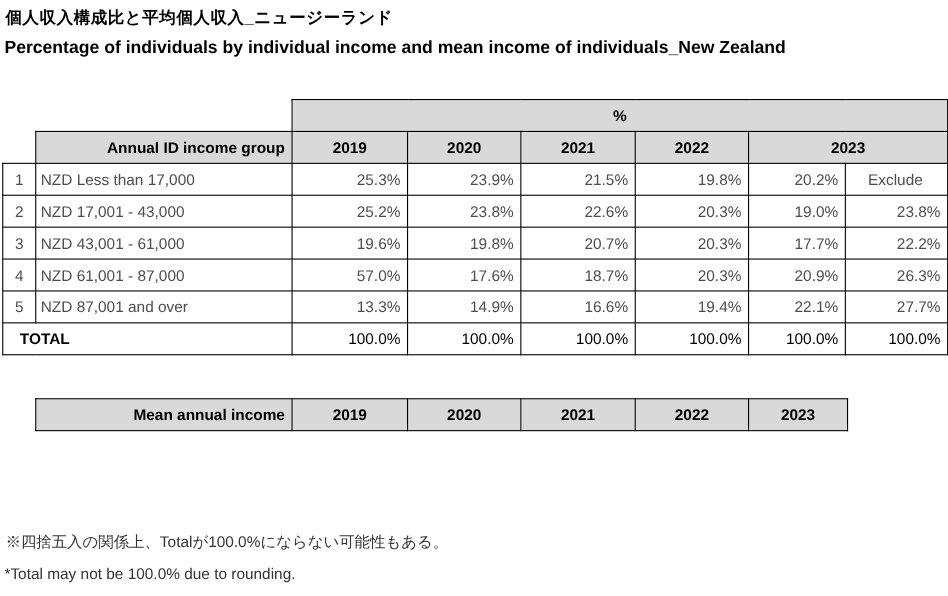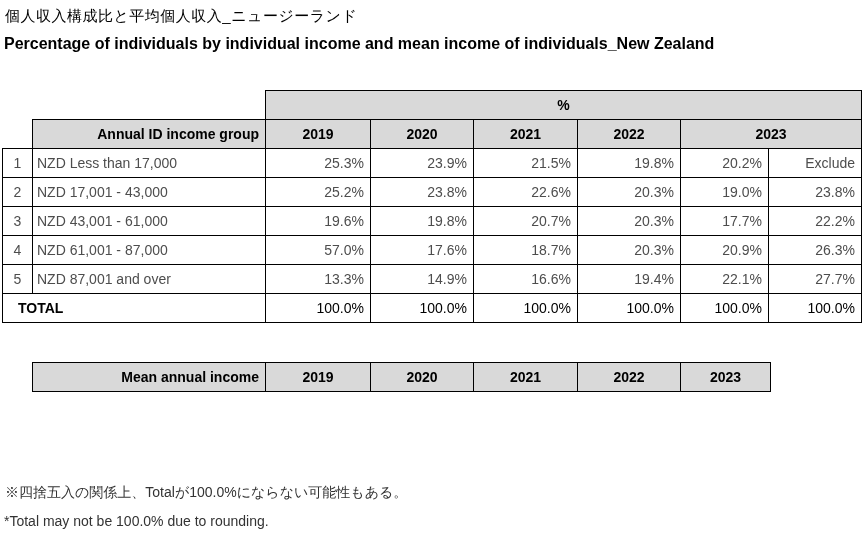--- a/index.html
+++ b/index.html
@@ -2,21 +2,21 @@
 <html><head>
 <meta charset="utf-8">
 <style>
   html,body { margin:0; padding:0; }
   body {
     width:862px; height:542px; background:#ffffff; position:relative;
     font-family:"Liberation Sans", sans-serif; color:#000;
     overflow:hidden;
   }
   .abs { position:absolute; }
-  .title-ja { left:5px; top:7px; font-size:15px; font-weight:normal; letter-spacing:0.5px; }
+  .title-ja { left:5px; top:7px; font-size:15px; font-weight:bold; letter-spacing:0.5px; }
   .title-en { left:4px; top:35px; font-size:16px; font-weight:bold; }
   .note { font-size:14px; color:#333; }
   .note-ja { left:5px; top:484px; }
   .note-en { left:4px; top:513px; }
 
   table.tbl {
     position:absolute; border-collapse:collapse; table-layout:fixed;
     font-size:14px; color:#4d4d4d;
   }
   table.t1 { left:2px; top:90px; }
@@ -25,21 +25,21 @@
   .tbl td {
     border:1px solid #000; padding:0 6px;
     overflow:hidden; white-space:nowrap;
   }
   .tbl td.blank { border:none; background:#fff; }
   .tbl td.hdr { background:#d9d9d9; color:#000; font-weight:bold; text-align:center; }
   .tbl td.hdrleft { text-align:right; padding-left:4px; }
   .tbl td.num { text-align:center; padding:0 2px; }
   .tbl td.grp { text-align:left; padding-left:4px; }
   .tbl td.val { text-align:right; padding-right:6px; }
-  .tbl td.exc { text-align:right; padding-left:4px; }
+  .tbl td.exc { text-align:center; padding-left:4px; }
   .tbl td.b  { font-weight:normal; color:#000; }
   .tbl td.tlabel { font-weight:bold; color:#000; text-align:left; padding-left:15px; }
 </style>
 </head>
 <body>
 
 <div class="abs title-ja">個人収入構成比と平均個人収入_ニュージーランド</div>
 <div class="abs title-en">Percentage of individuals by individual income and mean income of individuals_New Zealand</div>
 
 <table class="tbl t1">

